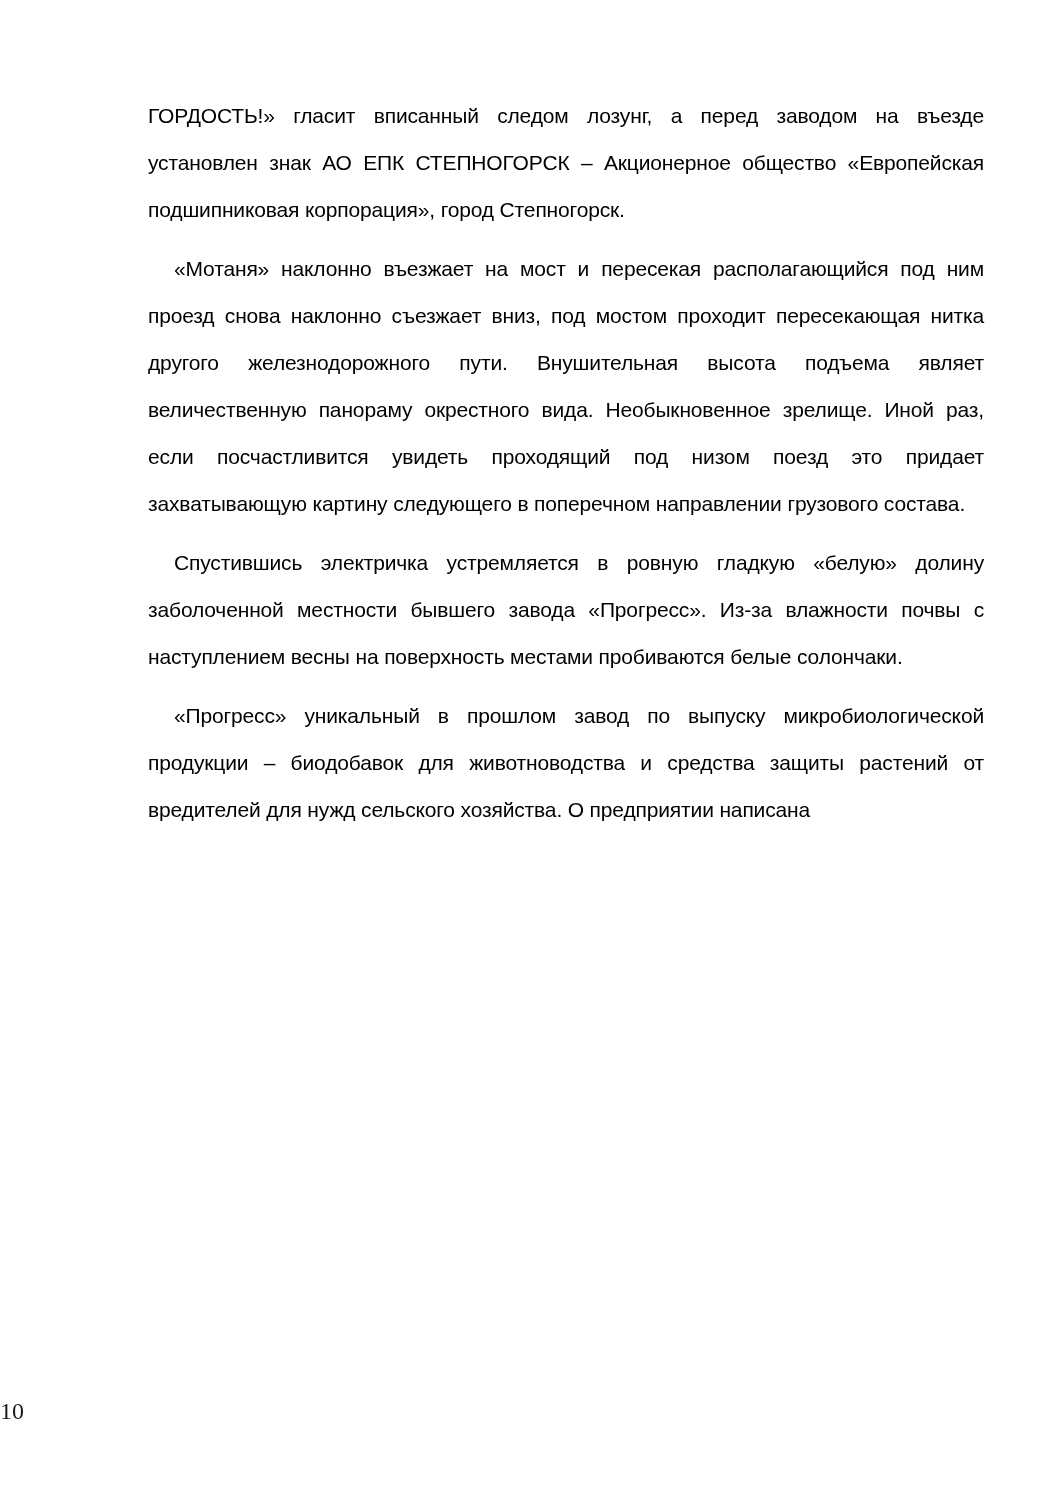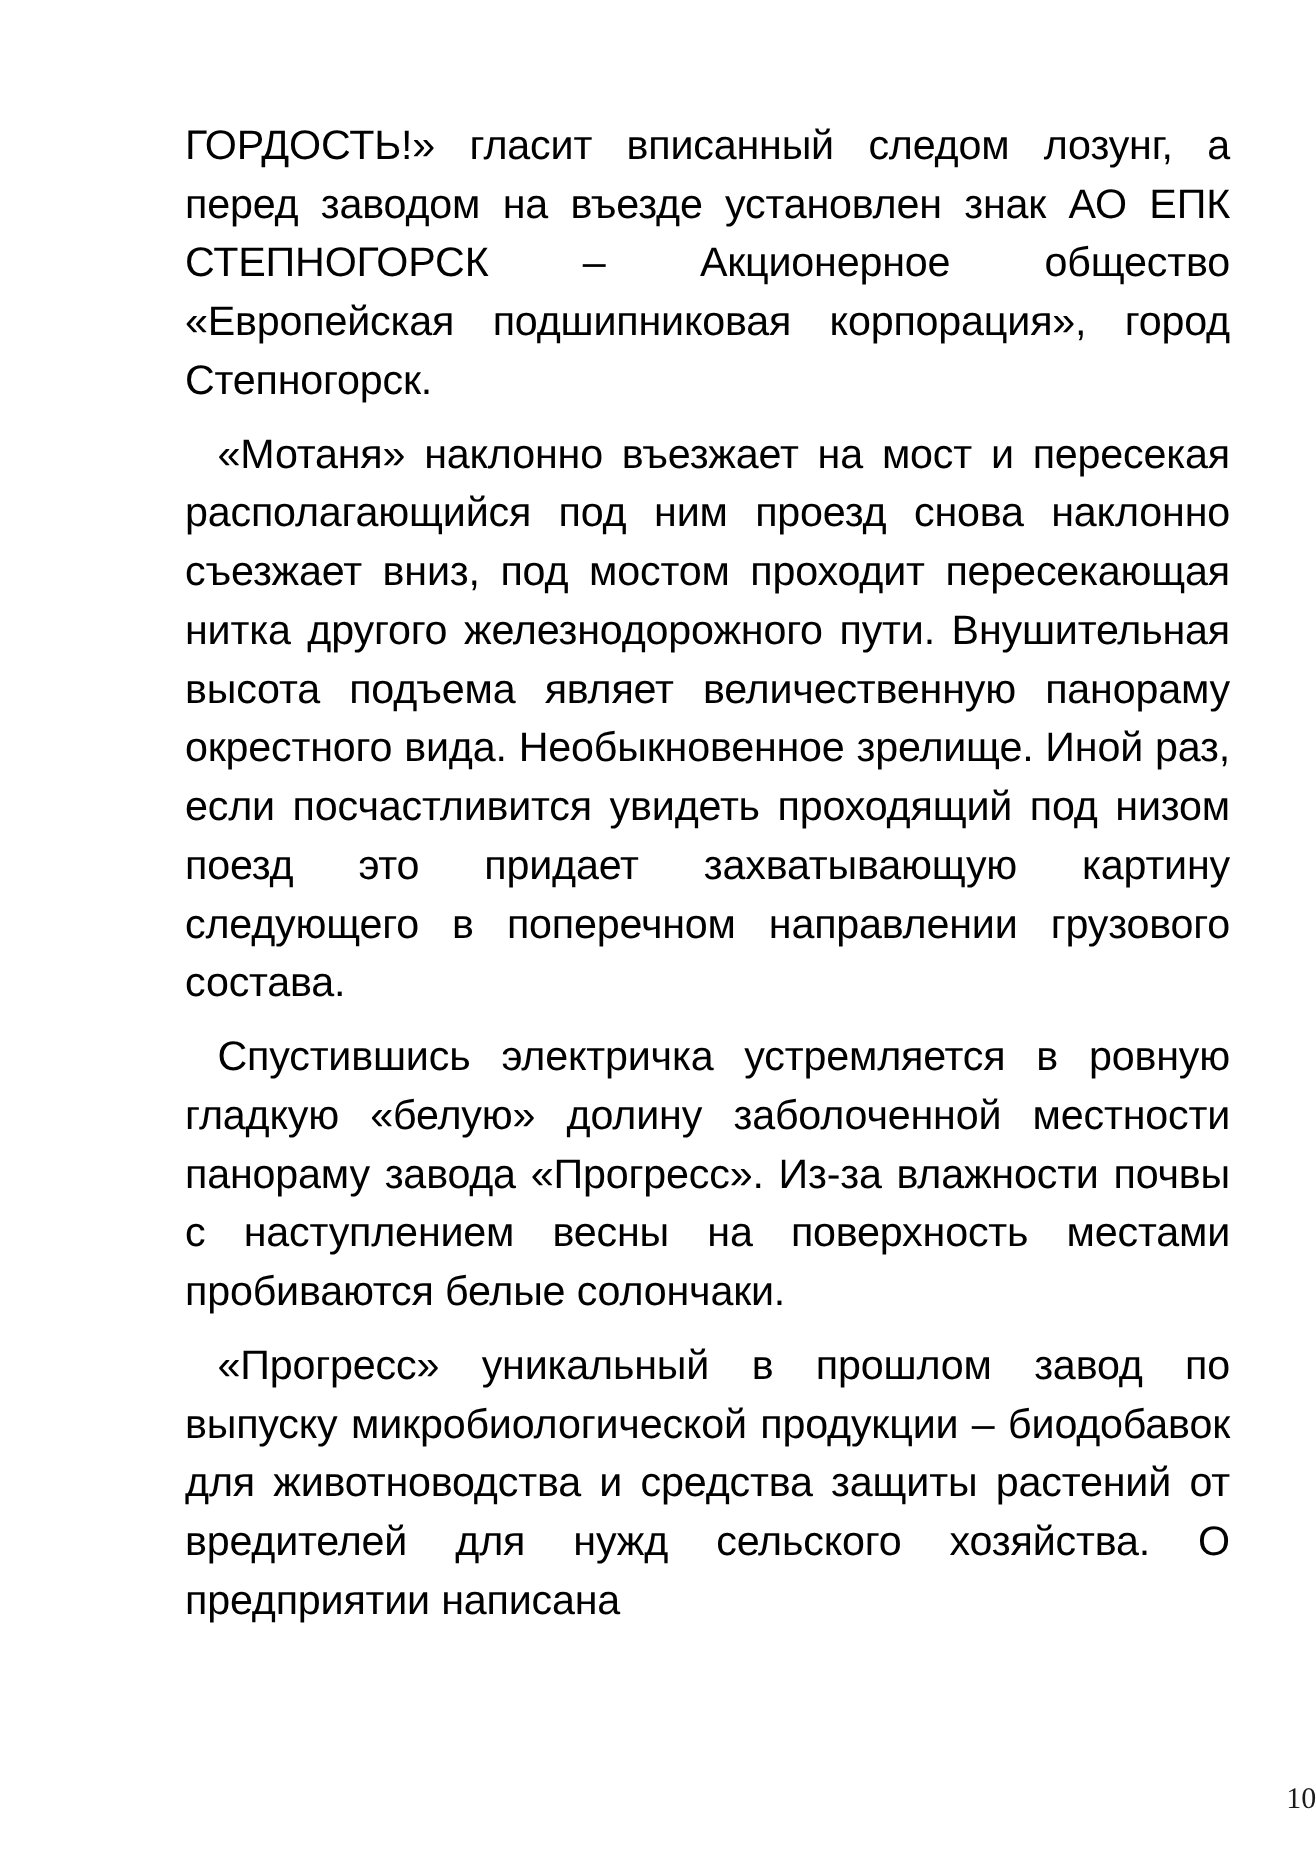--- a/index.html
+++ b/index.html
@@ -24,21 +24,21 @@
 
   .text-column {
     position: absolute;
     left: 148px;
     top: 92px;
     width: 836px;
   }
 
   .para {
     margin: 0 0 12px 0;
-    font-size: 33px;
+    font-size: 21px;
     line-height: 47px;
     color: #000000;
     text-align: justify;
     text-justify: inter-word;
     font-weight: 400;
     letter-spacing: -0.15px;
     word-spacing: 0px;
     -webkit-hyphens: none;
     hyphens: none;
   }
@@ -55,43 +55,42 @@
 
   .para:last-of-type {
     margin-bottom: 0;
   }
 
   .page-number {
     position: absolute;
     left: 0;
     right: 0;
     top: 1396px;
-    text-align: right;
+    text-align: left;
     font-family: "Liberation Serif", "DejaVu Serif", serif;
     font-size: 24px;
     line-height: 30px;
     color: #1b1b1b;
-    margin-top: 28px;
   }
 </style>
 </head>
 <body>
 
 <div class="page">
 
   <div class="text-column">
 
     <p class="para no-indent">ГОРДОСТЬ!» гласит вписанный следом лозунг, а перед заводом на въезде установлен знак АО ЕПК СТЕПНОГОРСК – Акционерное общество «Европейская подшипниковая корпорация», город Степногорск.</p>
 
 
 
 
     <p class="para indent">«Мотаня» наклонно въезжает на мост и пересекая располагающийся под ним проезд снова наклонно съезжает вниз, под мостом проходит пересекающая нитка другого железнодорожного пути. Внушительная высота подъема являет величественную панораму окрестного вида. Необыкновенное зрелище. Иной раз, если посчастливится увидеть проходящий под низом поезд это придает захватывающую картину следующего в поперечном направлении грузового состава.</p>
 
-    <p class="para indent">Спустившись электричка устремляется в ровную гладкую «белую» долину заболоченной местности панораму завода «Прогресс». Из-за влажности почвы с наступлением весны на поверхность местами пробиваются белые солончаки.</p>
+    <p class="para indent">Спустившись электричка устремляется в ровную гладкую «белую» долину заболоченной местности бывшего завода «Прогресс». Из-за влажности почвы с наступлением весны на поверхность местами пробиваются белые солончаки.</p>
 
     <p class="para indent">«Прогресс» уникальный в прошлом завод по выпуску микробиологической продукции – биодобавок для животноводства и средства защиты растений от вредителей для нужд сельского хозяйства. О предприятии написана</p>
 
   </div>
 
   <div class="page-number">10</div>
 
 </div>
 
 </body></html>

